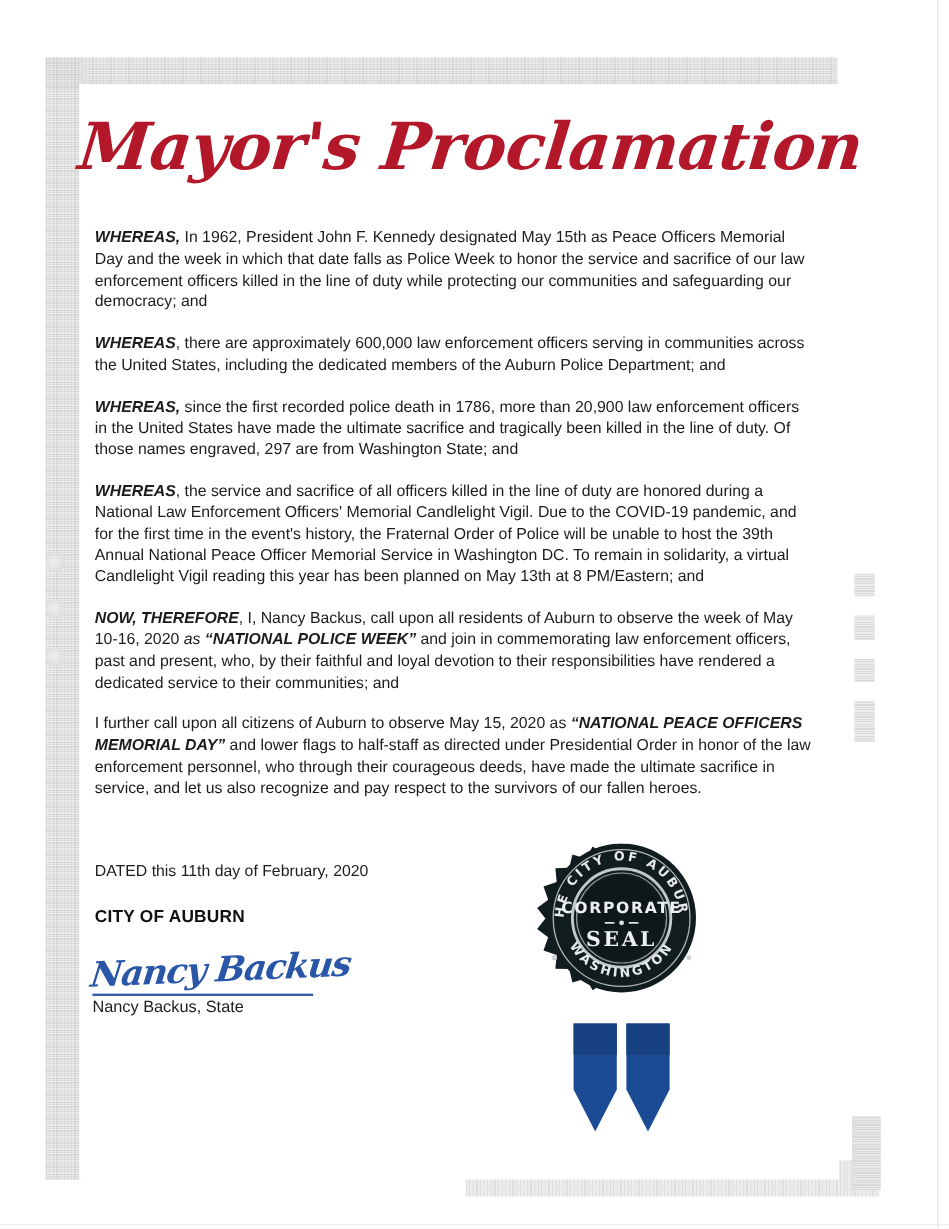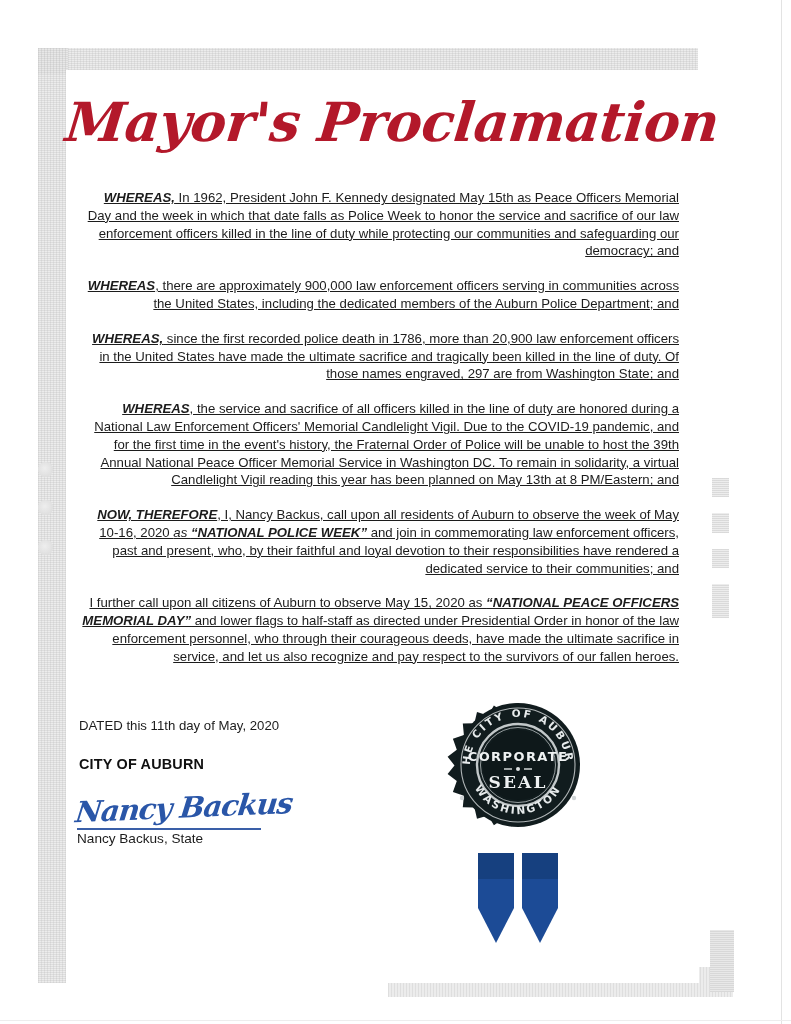--- a/index.html
+++ b/index.html
@@ -121,22 +121,21 @@
     position: absolute;
     left: 13px;
     top: 119px;
     width: 600px;
     color: #1c1c1c;
     font-size: 13.2px;
     line-height: 17.8px;
   }
   .para {
     margin: 0 0 17px 0;
-    text-align: right;
-    text-decoration: underline;
+    text-align: left;
   }
   .lead {
     font-weight: bold;
     font-style: italic;
   }
   .emph {
     font-weight: bold;
     font-style: italic;
   }
 
@@ -239,21 +238,21 @@
 
       <div id="doc-title">Mayor's Proclamation</div>
 
       <div id="prose">
 
         <p class="para">
           <span class="lead">WHEREAS,</span><span> In 1962, President John F. Kennedy designated May 15th as Peace Officers Memorial Day and the week in which that date falls as Police Week to honor the service and sacrifice of our law enforcement officers killed in the line of duty while protecting our communities and safeguarding our democracy; and</span>
         </p>
 
         <p class="para">
-          <span class="lead">WHEREAS</span><span>, there are approximately 900,000 law enforcement officers serving in communities across the United States, including the dedicated members of the Auburn Police Department; and</span>
+          <span class="lead">WHEREAS</span><span>, there are approximately 600,000 law enforcement officers serving in communities across the United States, including the dedicated members of the Auburn Police Department; and</span>
         </p>
 
         <p class="para">
           <span class="lead">WHEREAS,</span><span> since the first recorded police death in 1786, more than 20,900  law enforcement officers in the United States have made the ultimate sacrifice and tragically been killed in the line of duty. Of those names engraved, 297 are from Washington State; and</span>
         </p>
 
         <p class="para">
           <span class="lead">WHEREAS</span><span>, the service and sacrifice of all officers killed in the line of duty are honored during a National Law Enforcement Officers' Memorial Candlelight Vigil. Due to the COVID-19 pandemic, and for the first time in the event's history, the Fraternal Order of Police will be unable to host the 39th Annual National Peace Officer Memorial Service in Washington DC. To remain in solidarity, a virtual Candlelight Vigil reading this year has been planned on May 13th at 8 PM/Eastern;  and</span>
         </p>
 
@@ -261,21 +260,21 @@
         <p class="para">
           <span class="lead">NOW, THEREFORE</span><span>, I, Nancy Backus, call upon all residents of Auburn to observe the week of May 10-16, 2020 </span><span style="font-style:italic">as </span><span class="emph">“NATIONAL POLICE WEEK”</span><span> and join in commemorating law enforcement officers, past and present, who, by their faithful and loyal devotion to their responsibilities have rendered a dedicated service to their communities; and</span>
         </p>
 
         <p class="para">
           <span>I further call upon all citizens of Auburn to observe May 15, 2020 as </span><span class="emph">“NATIONAL PEACE OFFICERS MEMORIAL DAY”</span><span> and lower flags to half-staff as directed under Presidential Order in honor of the law enforcement personnel, who through their courageous deeds, have made the ultimate sacrifice in service, and let us also recognize and pay respect to the survivors of our fallen heroes.</span>
         </p>
 
       </div>
 
-      <div id="date-line">DATED this 11th day of May, 2020</div>
+      <div id="date-line">DATED this 11th day of February, 2020</div>
       <div id="city-line">CITY OF AUBURN</div>
 
       <div id="signature-block">
         <div id="signature-mark">Nancy Backus</div>
         <div id="signature-rule"></div>
         <div id="signature-name">Nancy Backus, State</div>
       </div>
 
 
       <div id="seal-block">

